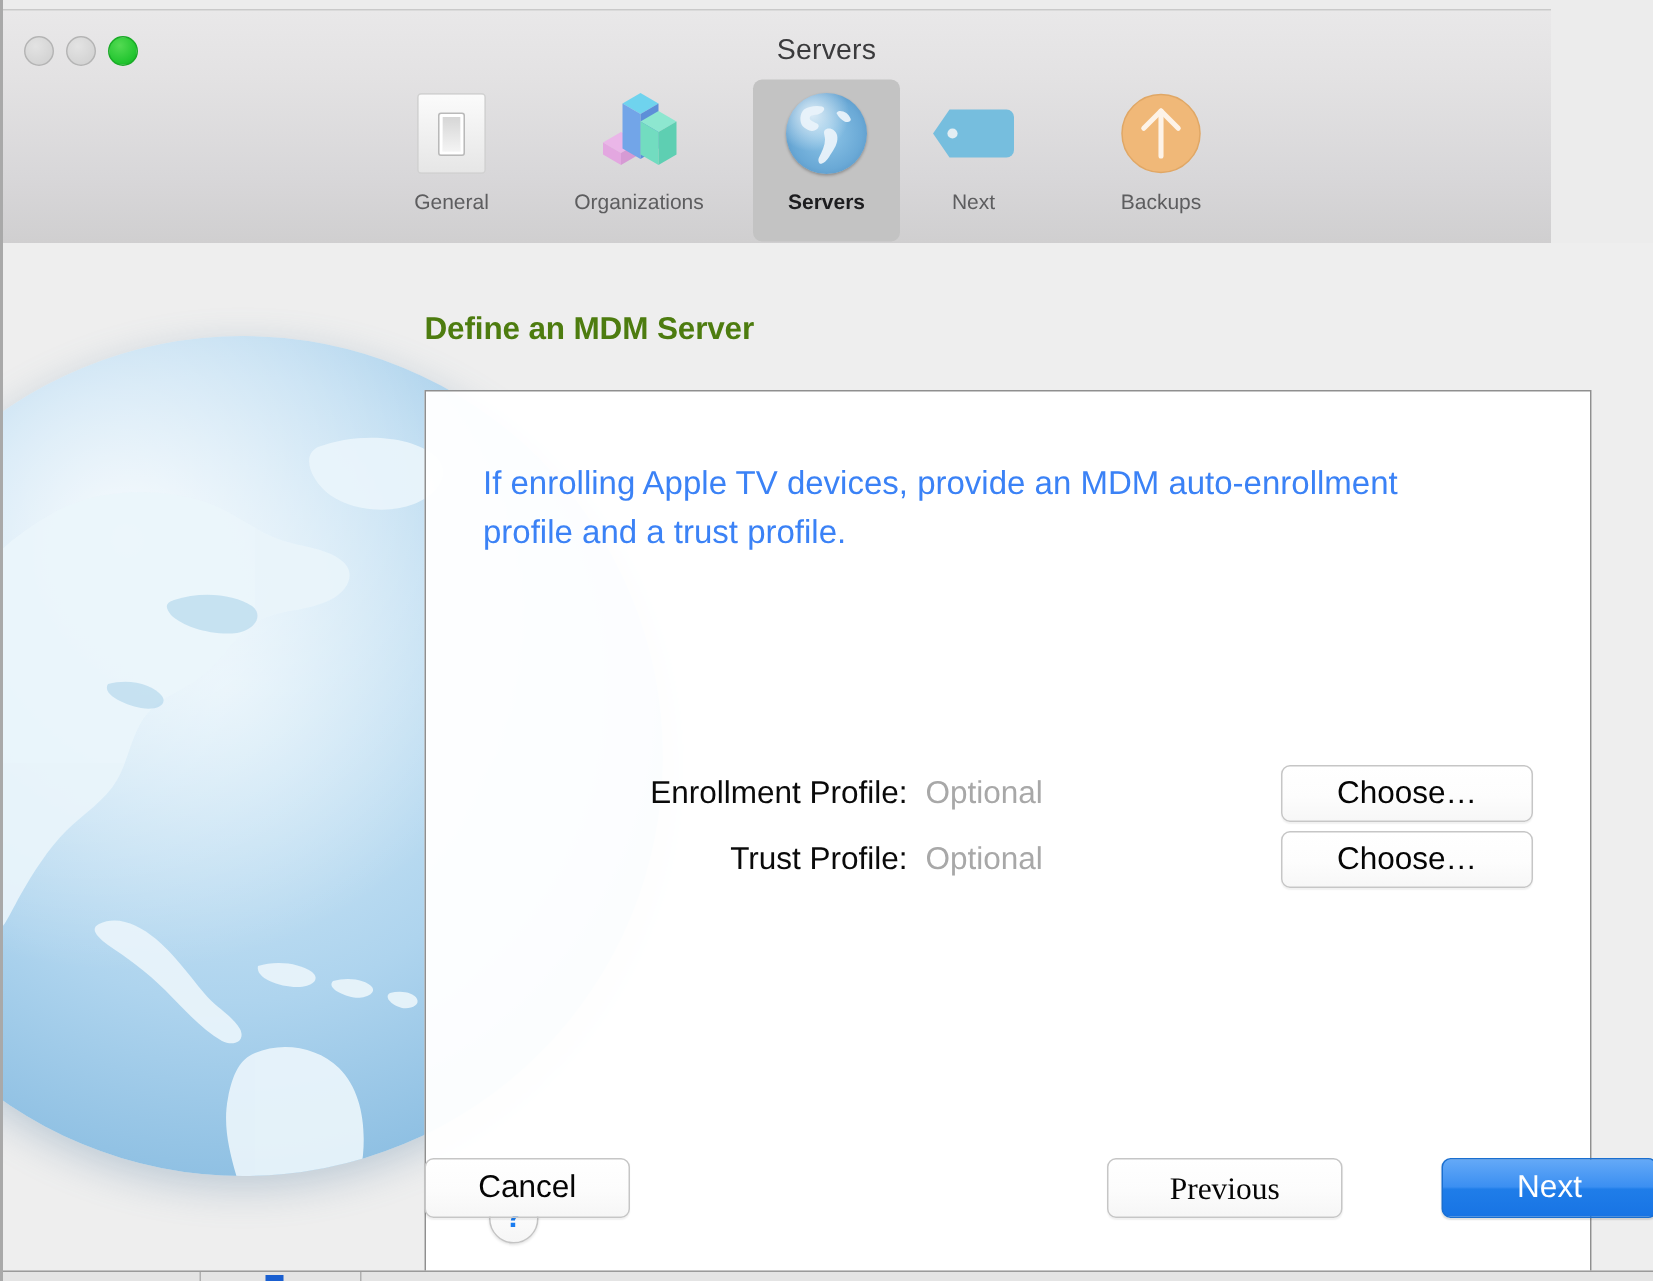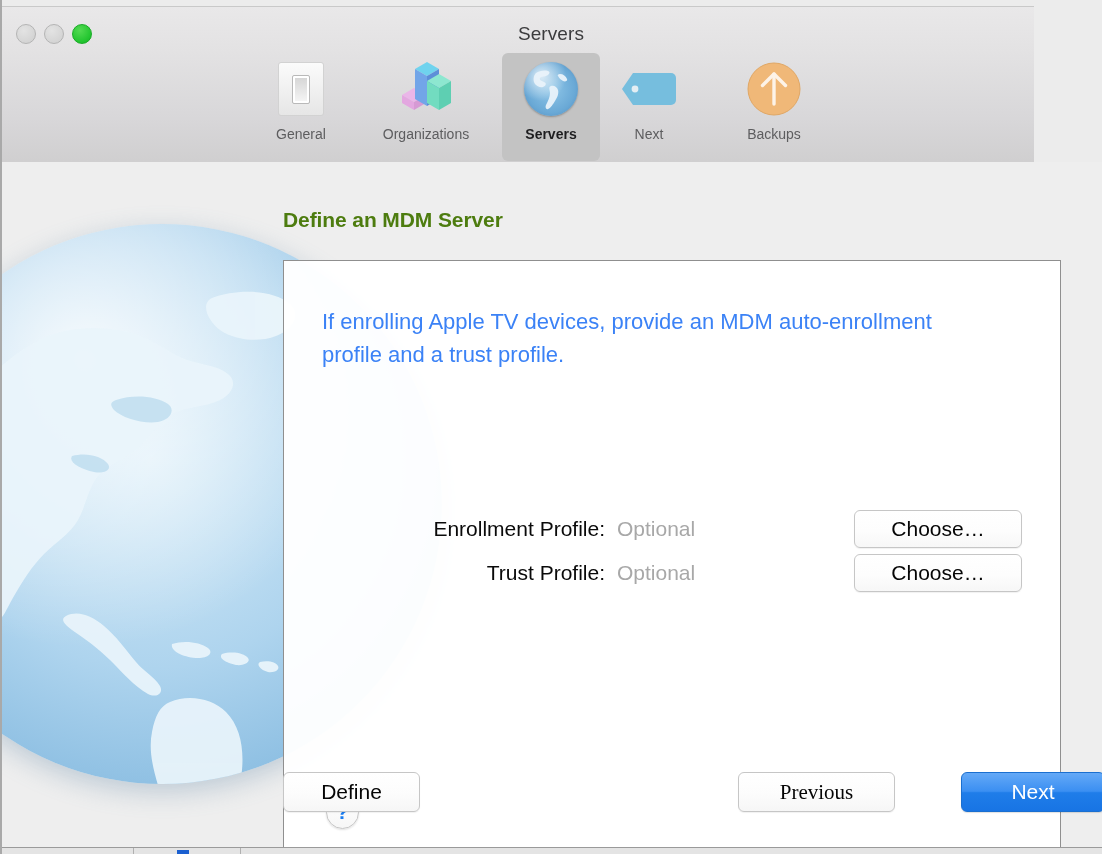--- a/index.html
+++ b/index.html
@@ -447,21 +447,21 @@
 
       <div class="field-row r2">
         <span class="field-label">Trust Profile:</span>
         <span class="field-value">Optional</span>
         <button class="choose-btn">Choose…</button>
       </div>
 
       <div id="help-button">?</div>
     </div>
 
-    <button class="footer-btn" id="cancel-button">Define</button>
+    <button class="footer-btn" id="cancel-button">Cancel</button>
     <button class="footer-btn" id="previous-button">Previous</button>
     <button class="footer-btn" id="next-button">Next</button>
 
     <div id="bottom-chrome">
       <span class="seg" style="left:133px"></span>
       <span class="seg" style="left:240px"></span>
       <span class="mark"></span>
     </div>
   </div>
 

